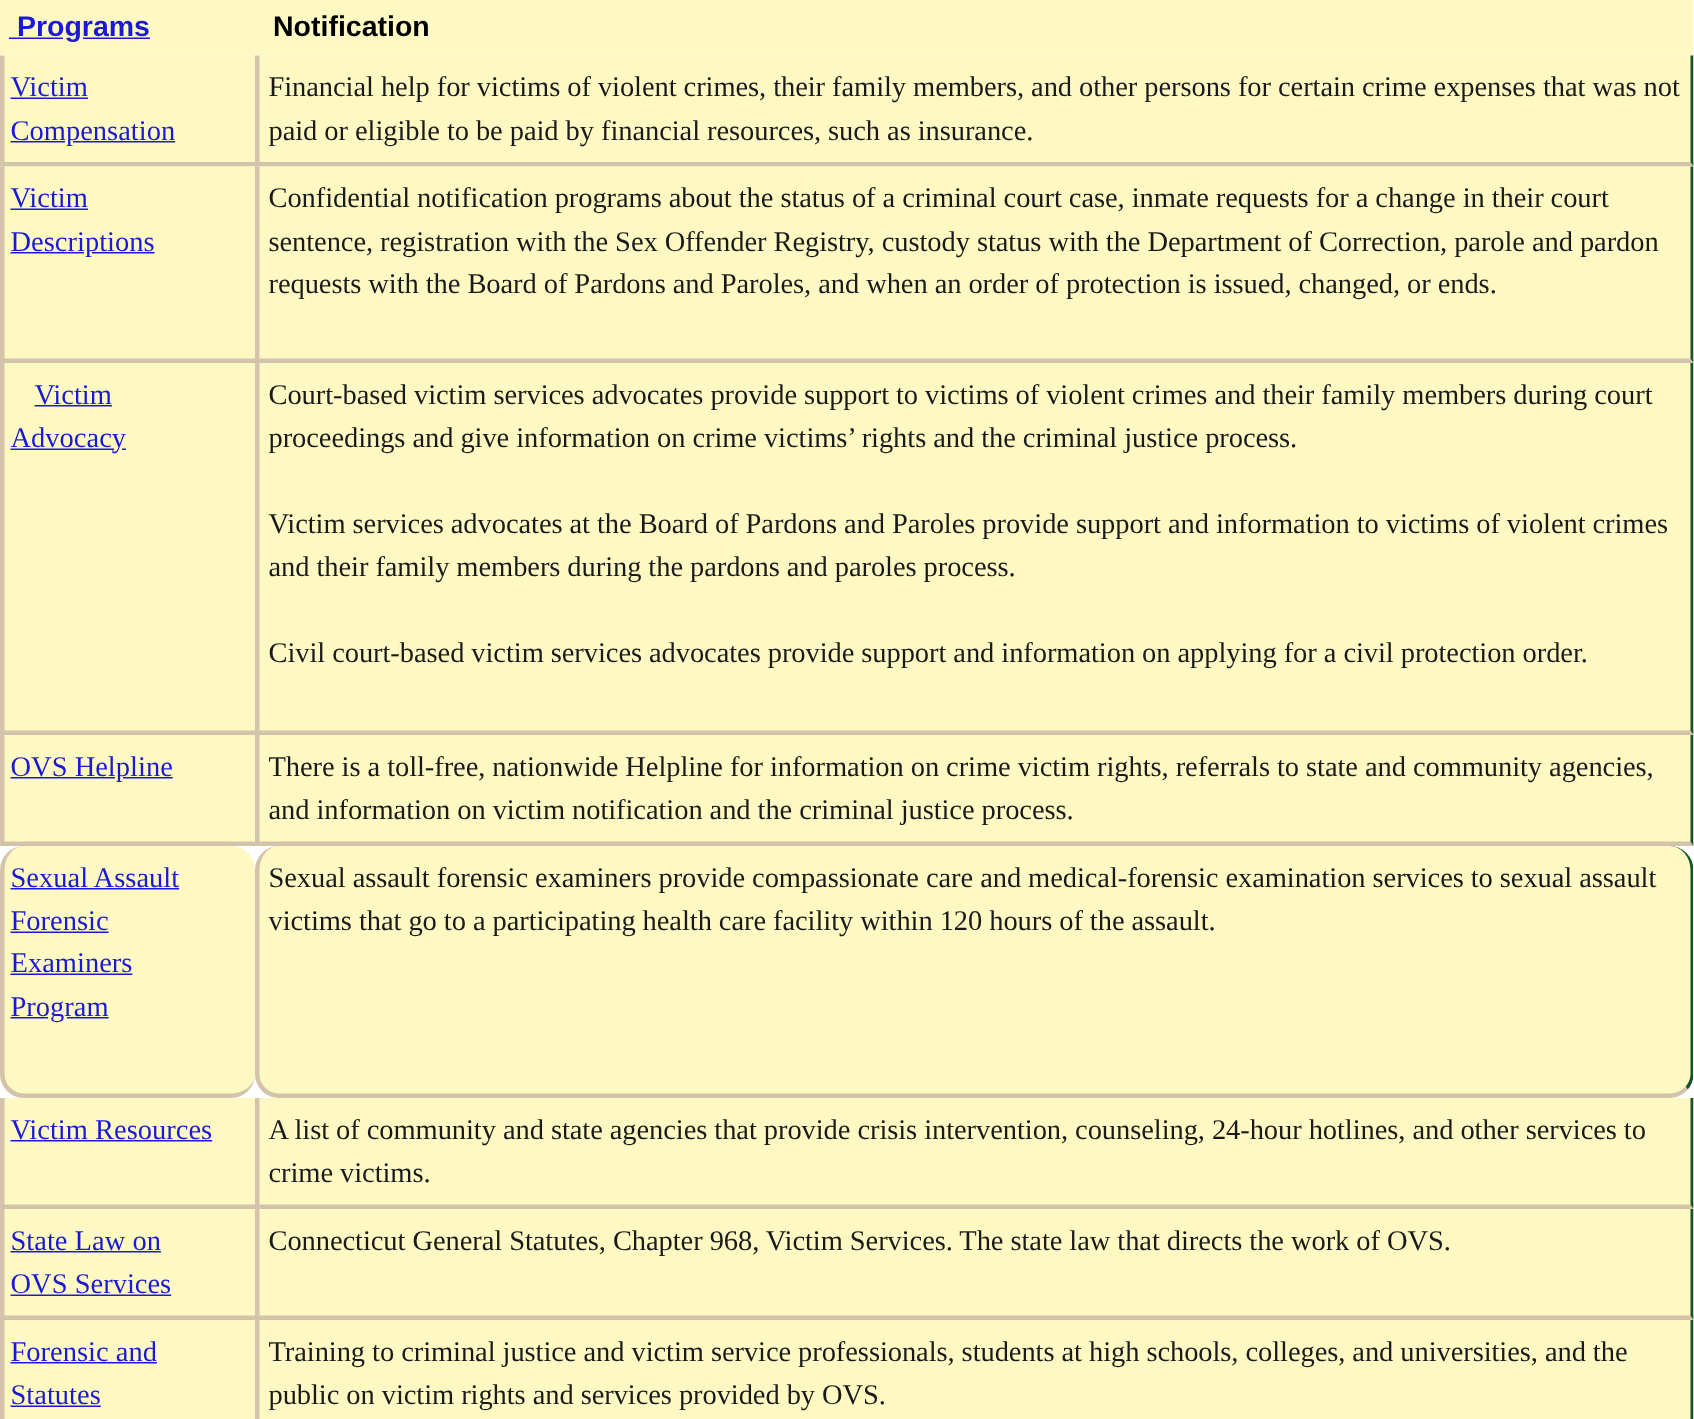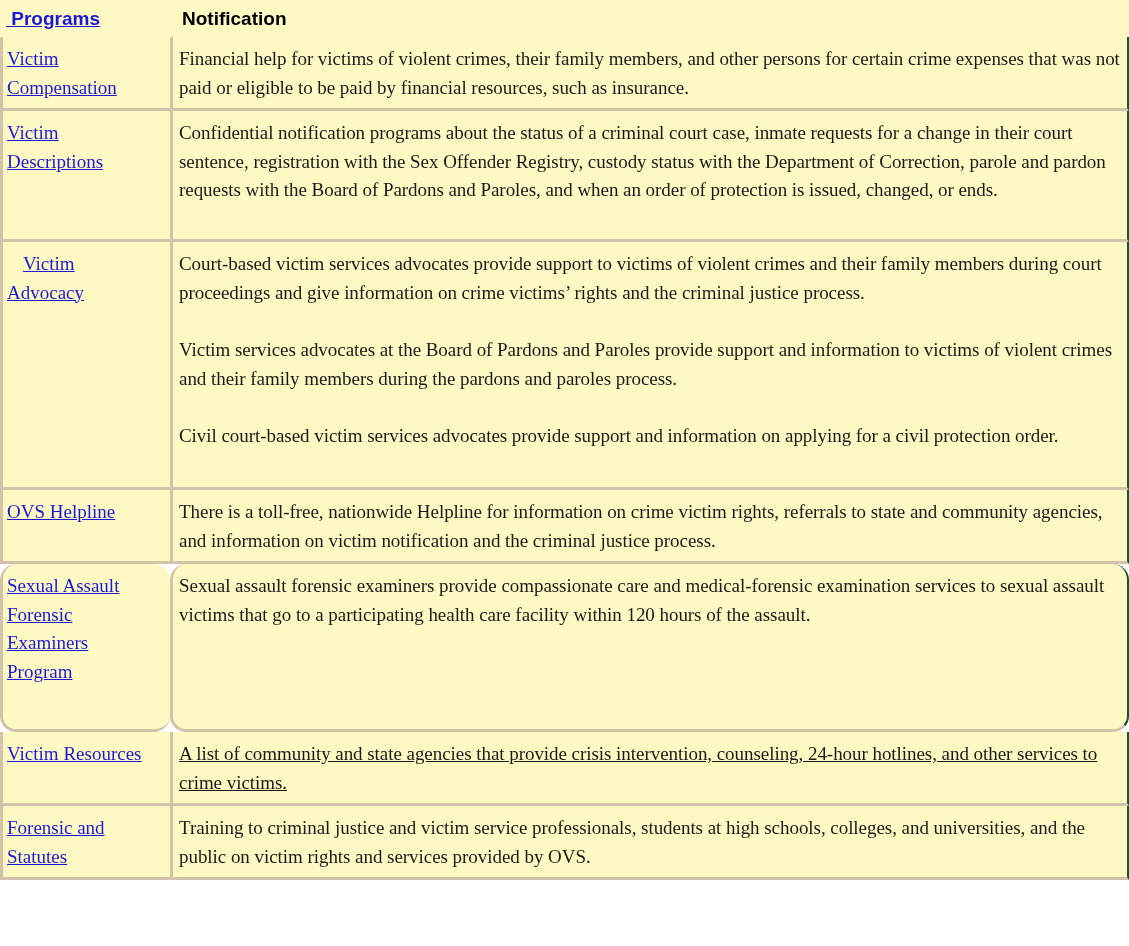--- a/index.html
+++ b/index.html
@@ -61,21 +61,21 @@
       color: #1a1ad6;
       text-decoration: underline;
     }
     tbody td.prog .indent { display: inline-block; width: 16px; }
     .para + .para { margin-top: 29px; }
     tr.r1 td { height: 56px; }
     tr.r2 td { height: 114px; }
     tr.r3 td { height: 231px; }
     tr.r4 td { height: 56px; }
     tr.r5 td { height: 151px; border-radius: 16px; }
-    tr.r6 td { height: 56px; text-decoration: underline; }
+    tr.r6 td { height: 56px; }
     tr.r7 td { height: 56px; }
     tr.r8 td { height: 56px; }
   </style>
 </head>
 <body>
 
 <table class="programs">
   <colgroup>
       <col class="c1">
       <col class="c2">
@@ -139,20 +139,28 @@
 
     <tr class="r6">
       <td class="prog">
         <a href="#"><span>Victim Resources</span></a>
       </td>
       <td class="desc">
         <div class="para">A list of community and state agencies that provide crisis intervention, counseling, 24-hour hotlines, and other services to crime victims.</div>
       </td>
     </tr>
 
+    <tr class="r7">
+      <td class="prog">
+        <a href="#"><span>State Law on</span><br><span>OVS Services</span></a>
+      </td>
+      <td class="desc">
+        <div class="para">Connecticut General Statutes, Chapter 968, Victim Services. The state law that directs the work of OVS.</div>
+      </td>
+    </tr>
 
     <tr class="r8">
       <td class="prog">
         <a href="#"><span>Forensic and</span><br><span>Statutes</span></a>
       </td>
       <td class="desc">
         <div class="para">Training to criminal justice and victim service professionals, students at high schools, colleges, and universities, and the public on victim rights and services provided by OVS.</div>
       </td>
     </tr>
   </tbody>

